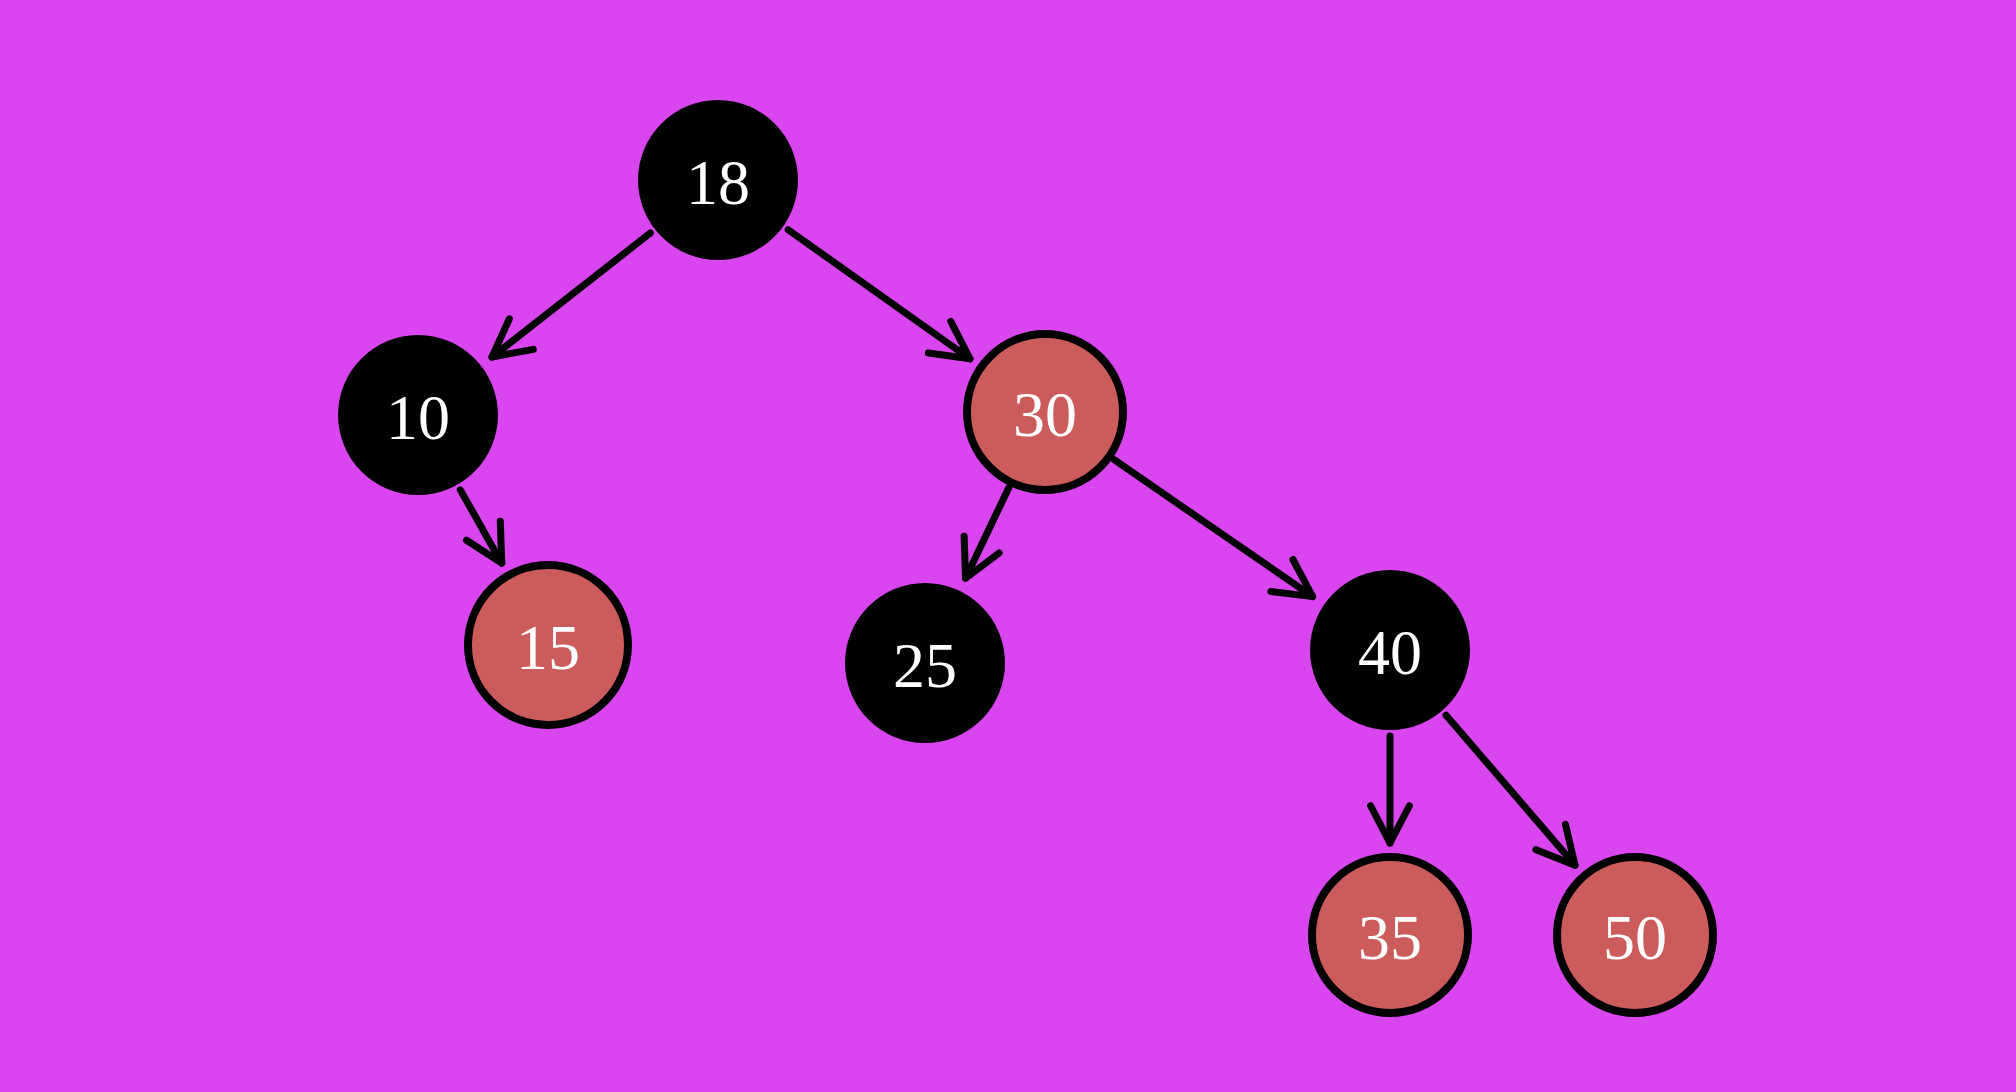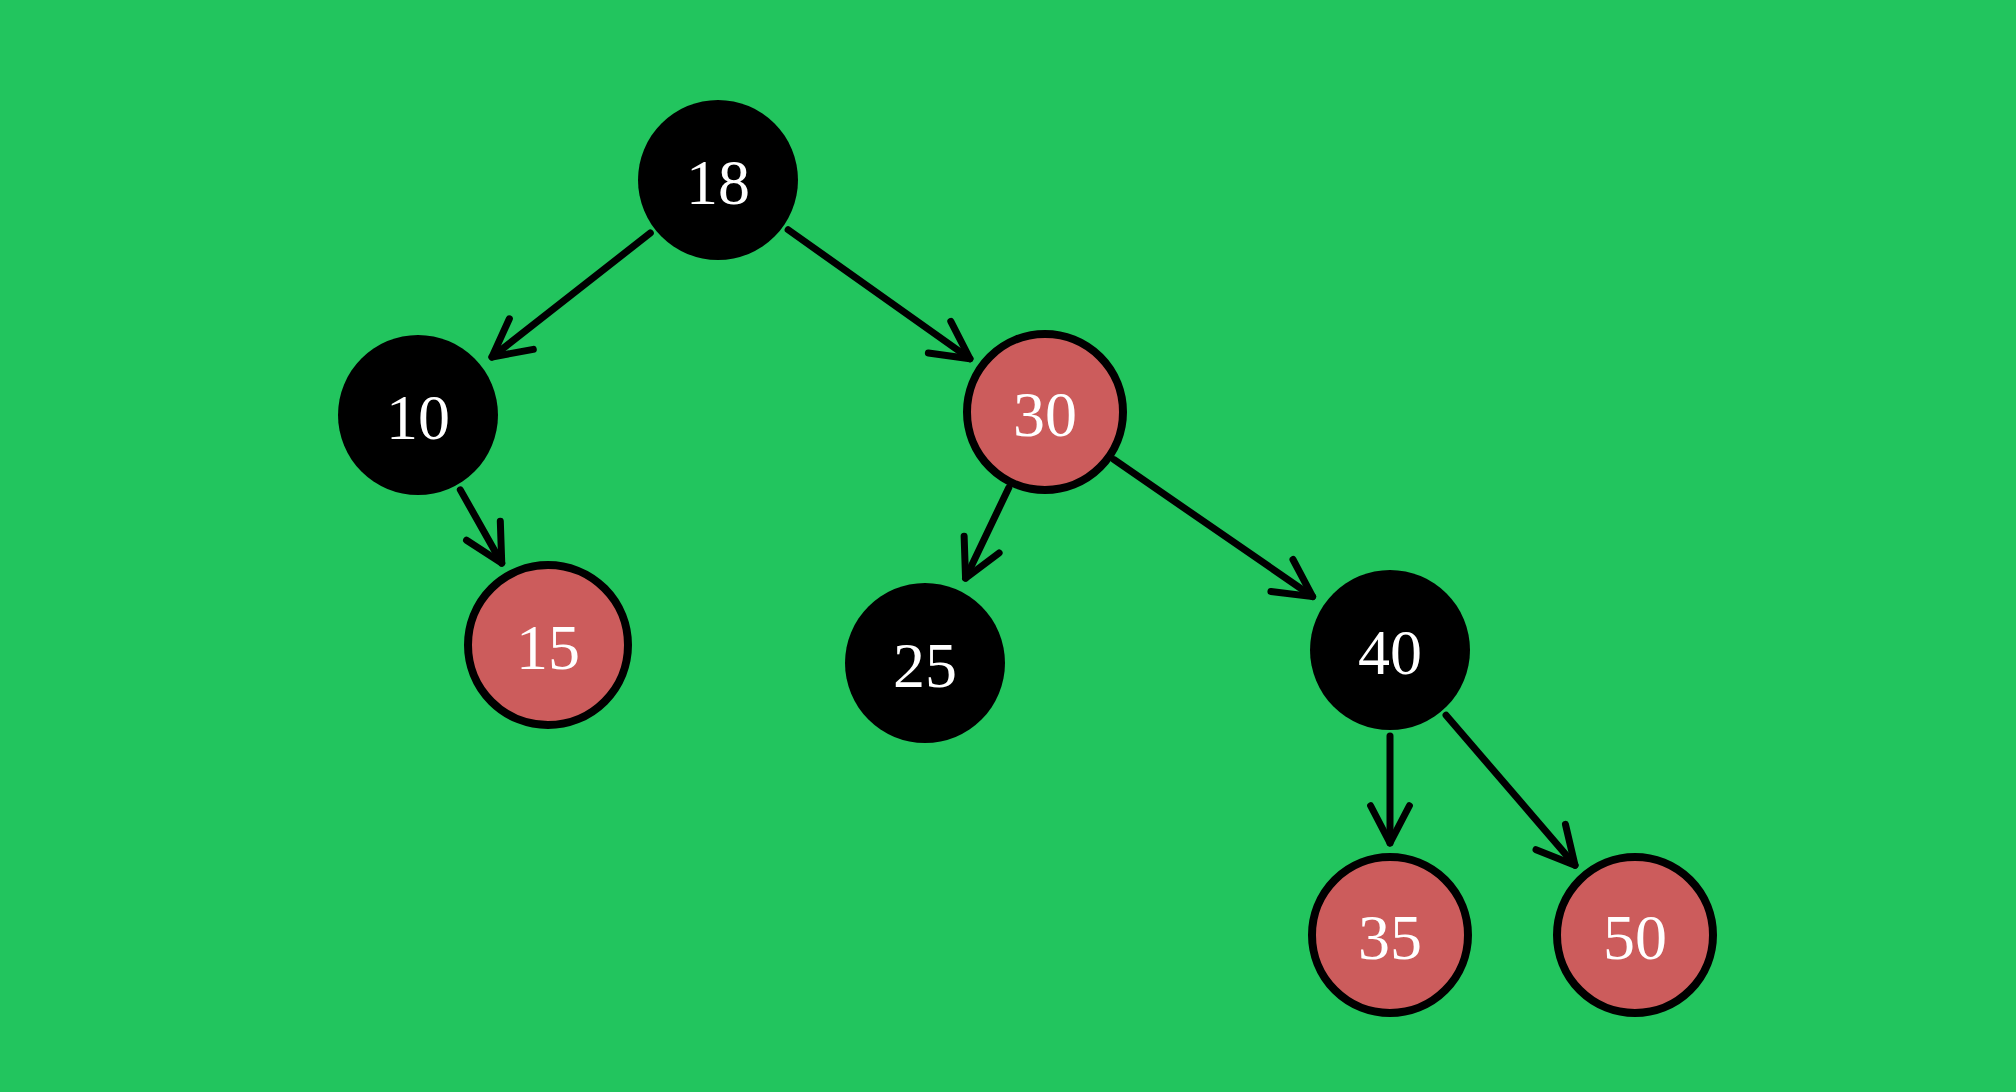--- a/index.html
+++ b/index.html
@@ -11,21 +11,21 @@
   body {
     width: 2016px;
     height: 1092px;
     overflow: hidden;
     font-family: "Liberation Serif", "DejaVu Serif", serif;
   }
   #canvas-wrap {
     position: relative;
     width: 2016px;
     height: 1092px;
-    background: #22c55e;
+    background: #d946ef;
   }
   svg#tree-svg {
     position: absolute;
     left: 0;
     top: 0;
     width: 2016px;
     height: 1092px;
     display: block;
   }
   .node-label {

